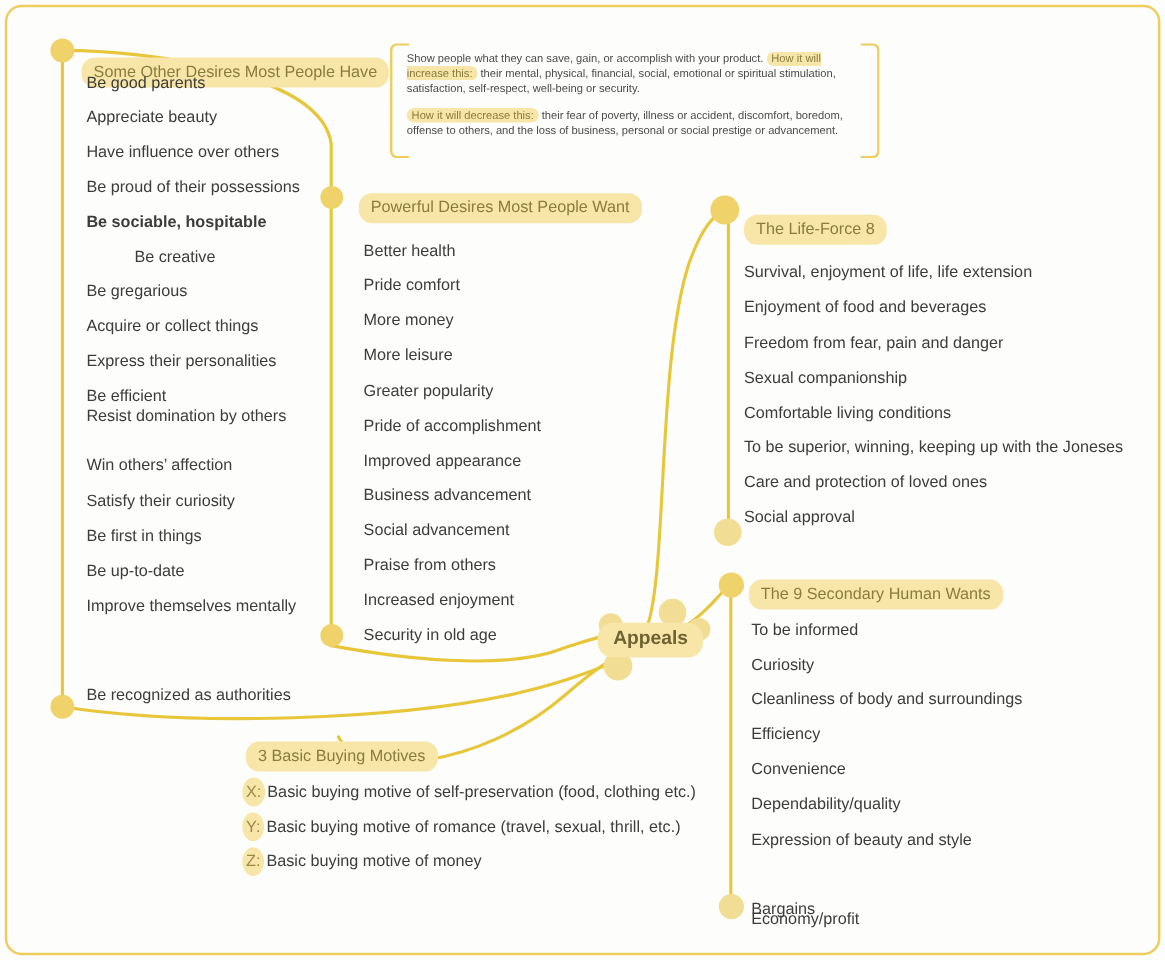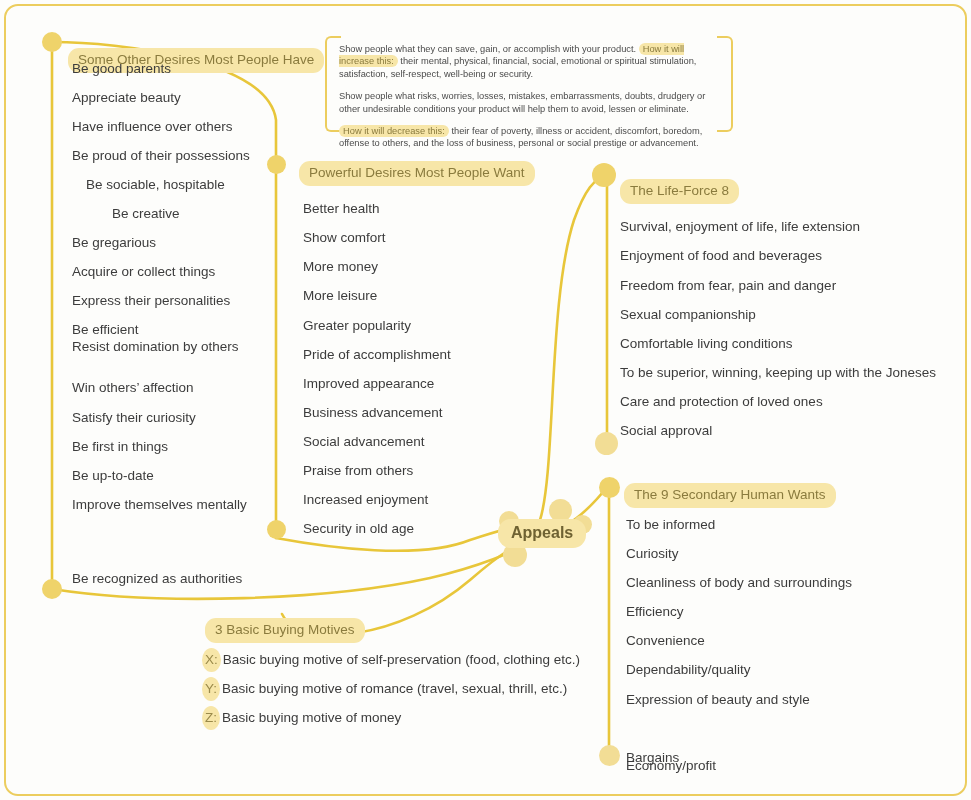--- a/index.html
+++ b/index.html
@@ -160,47 +160,46 @@
     <div class="dot" style="left:499px; top:511px; width:20px; height:20px;"></div>
     <div class="dot" style="left:503px; top:543px; width:24px; height:24px;"></div>
     <div class="dot" style="left:573px; top:515px; width:19px; height:19px;"></div>
   </div>
 
   <div id="note">
     <div class="bracket l"></div>
     <div class="bracket r"></div>
     <div class="body">
       <p><span>Show people what they can save, gain, or accomplish with your product. </span><span class="hl">How it will increase this:</span><span> their mental, physical, financial, social, emotional or spiritual stimulation, satisfaction, self-respect, well-being or security.</span></p>
-      <p>Show people what risks, worries, losses, mistakes, embarrassments, doubts, drudgery or other undesirable conditions your product will help them to avoid, lessen or eliminate.</p>
       <p><span class="hl">How it will decrease this:</span><span> their fear of poverty, illness or accident, discomfort, boredom, offense to others, and the loss of business, personal or social prestige or advancement.</span></p>
     </div>
   </div>
 
   <div class="pill" style="left:68px; top:26px;margin-top:22px;">Some Other Desires Most People Have</div>
   <div class="item" style="left:72px; top:59px;">Be good parents</div>
   <div class="item" style="left:72px; top:88px;">Appreciate beauty</div>
   <div class="item" style="left:72px; top:117px;">Have influence over others</div>
   <div class="item" style="left:72px; top:146px;">Be proud of their possessions</div>
-  <div class="item" style="left:86px; top:175px;">Be sociable, hospitable</div>
+  <div class="item" style="left:72px; top:175px;font-weight:bold;">Be sociable, hospitable</div>
   <div class="item" style="left:72px; top:204px;margin-left:40px;">Be creative</div>
   <div class="item" style="left:72px; top:233px;">Be gregarious</div>
   <div class="item" style="left:72px; top:262px;">Acquire or collect things</div>
   <div class="item" style="left:72px; top:291px;">Express their personalities</div>
   <div class="item" style="left:72px; top:320px;">Be efficient</div>
   <div class="item" style="left:72px; top:337px;">Resist domination by others</div>
   <div class="item" style="left:72px; top:378px;">Win others’ affection</div>
   <div class="item" style="left:72px; top:408px;">Satisfy their curiosity</div>
   <div class="item" style="left:72px; top:437px;">Be first in things</div>
   <div class="item" style="left:72px; top:466px;">Be up-to-date</div>
   <div class="item" style="left:72px; top:495px;">Improve themselves mentally</div>
   <div class="item" style="left:72px; top:569px;">Be recognized as authorities</div>
 
   <div class="pill" style="left:299px; top:161px;">Powerful Desires Most People Want</div>
   <div class="item" style="left:303px; top:199px;">Better health</div>
-  <div class="item" style="left:303px; top:228px;">Show comfort</div>
+  <div class="item" style="left:303px; top:228px;">Pride comfort</div>
   <div class="item" style="left:303px; top:257px;">More money</div>
   <div class="item" style="left:303px; top:286px;">More leisure</div>
   <div class="item" style="left:303px; top:316px;">Greater popularity</div>
   <div class="item" style="left:303px; top:345px;">Pride of accomplishment</div>
   <div class="item" style="left:303px; top:374px;">Improved appearance</div>
   <div class="item" style="left:303px; top:403px;">Business advancement</div>
   <div class="item" style="left:303px; top:432px;">Social advancement</div>
   <div class="item" style="left:303px; top:461px;">Praise from others</div>
   <div class="item" style="left:303px; top:490px;">Increased enjoyment</div>
   <div class="item" style="left:303px; top:519px;">Security in old age</div>

